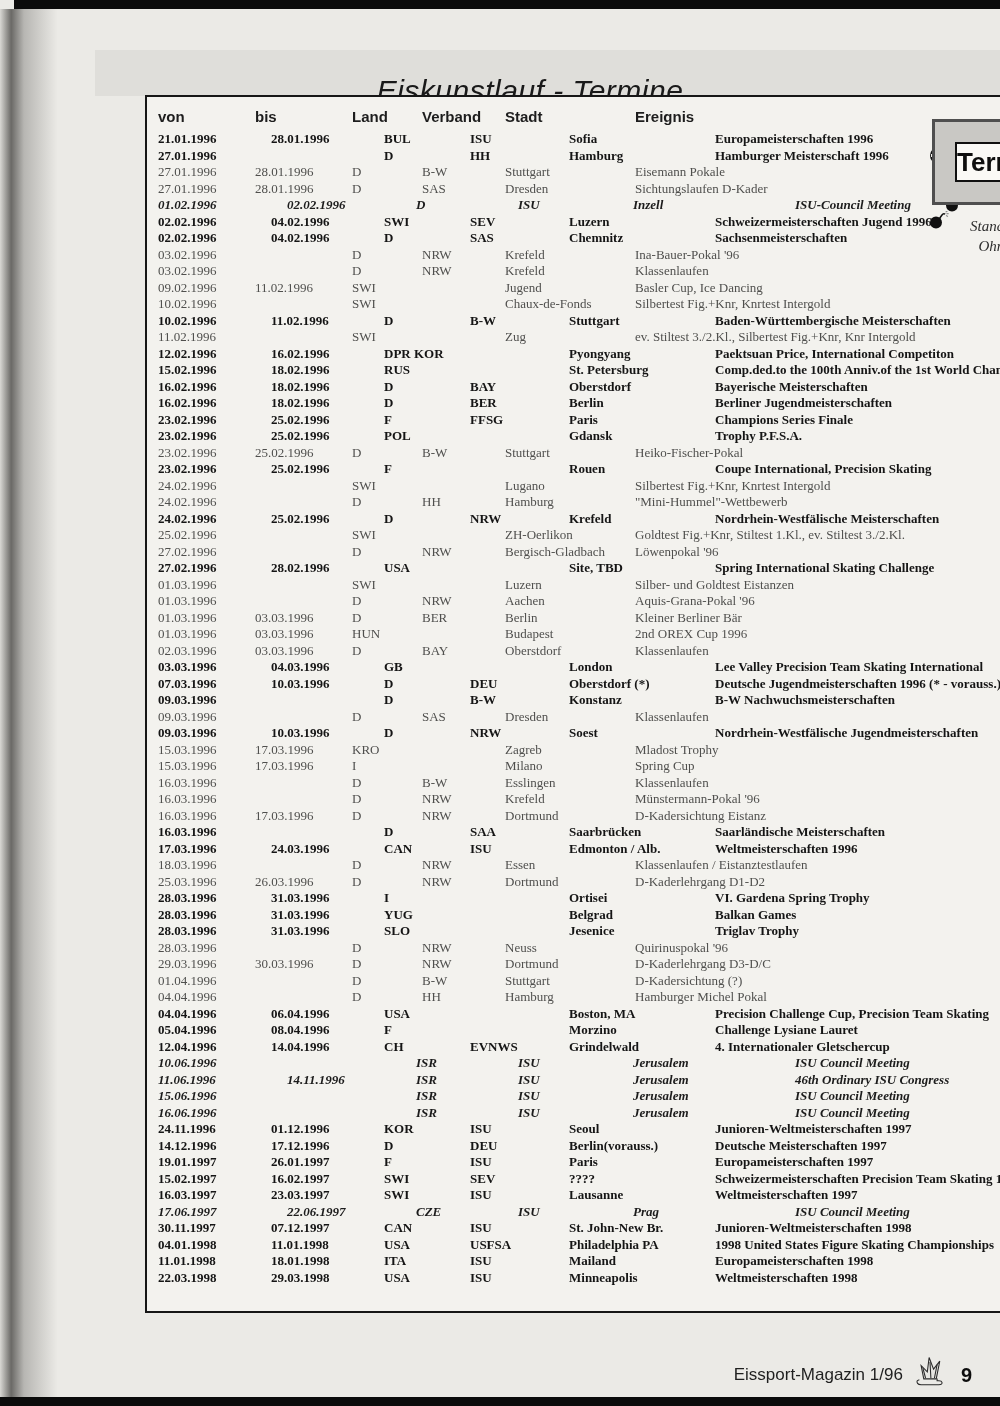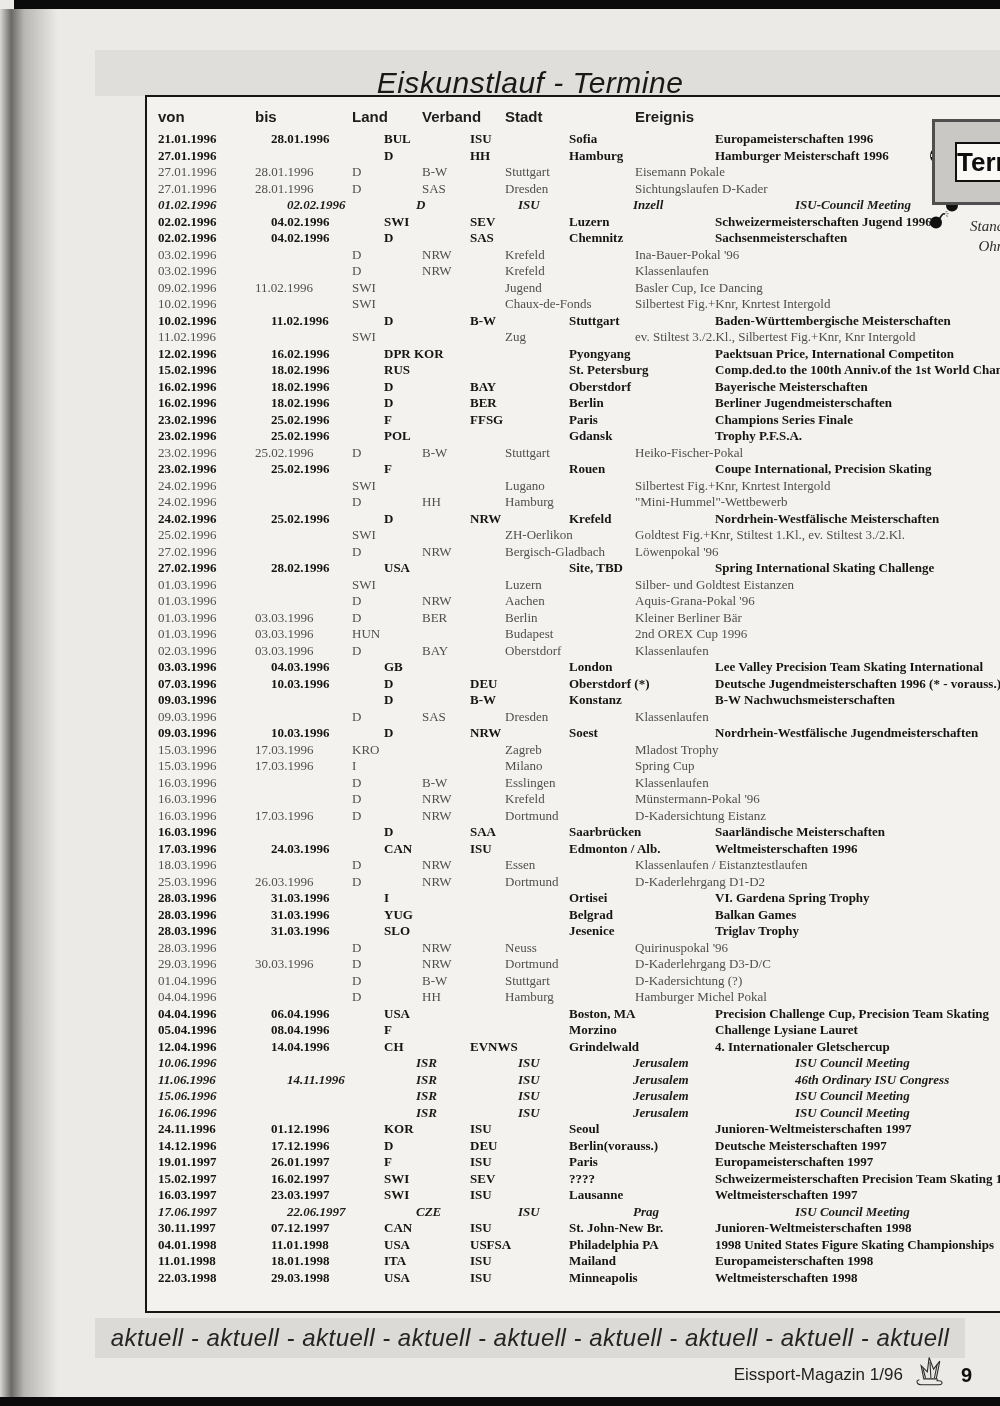--- a/index.html
+++ b/index.html
@@ -5,21 +5,21 @@
   html,body { margin:0; padding:0; }
   body { width:1000px; height:1406px; font-family:"Liberation Serif", serif; }
   .scan-page { position:relative; width:1000px; height:1406px; background:#ebeae6; overflow:hidden; }
 
   .bar-top    { position:absolute; top:0; left:14px; right:0; height:9px; background:#0b0b0b; }
   .bar-bottom { position:absolute; bottom:0; left:0; right:0; height:9px; background:#0b0b0b; }
   .edge-left  { position:absolute; top:9px; bottom:9px; left:0; width:80px; pointer-events:none;
                 background:linear-gradient(90deg, #d9d8d4 0%, rgba(74,73,70,.8) 14%, rgba(120,119,116,.45) 30%, rgba(225,224,220,0) 72%); }
 
   .title-band { position:absolute; top:50px; left:95px; right:0; height:46px; background:#dfdeda; }
-  .page-title { position:absolute; top:64px; left:97px; width:866px; text-align:center;
+  .page-title { position:absolute; top:72px; left:97px; width:866px; text-align:center;
                 font:italic 30px/38px "Liberation Sans", sans-serif; color:#191919; letter-spacing:.5px; }
 
   .sheet { position:absolute; left:97px; top:95px; width:938px; height:1218px; box-sizing:border-box;
            background:#f3f2ee; border:2px solid #161616;margin-left:48px; }
 
   .thead, .row { display:grid; grid-template-columns:97px 97px 70px 83px 130px 1fr 58px;
                  padding:0 10px 0 11px; }
   .thead { padding-top:9px; font:700 15px/22px "Liberation Sans", sans-serif; color:#1d1d1d; }
   .hcell { white-space:nowrap; }
 
@@ -821,23 +821,20 @@
             <path d="M11.5 7.5 L13.8 4.2 Q15.3 2 17.2 3.2" stroke="#101010" stroke-width="1.5" fill="none"></path>
             <g stroke="#8a8a8a" stroke-width="1.1">
               <line x1="17.6" y1="1" x2="19.4" y2="0.2"></line>
               <line x1="18.4" y1="2.8" x2="20.6" y2="2.6"></line>
               <line x1="18" y1="4.6" x2="20" y2="5.4"></line>
             </g>
           </svg></span>
     </div>
   </div>
 
-  <div class="ticker">
-    <span>aktuell - aktuell - aktuell - aktuell - aktuell - aktuell - aktuell - aktuell - aktuell</span>
-  </div>
 
   <div class="credit">
     <span class="mag">Eissport-Magazin 1/96</span>
     <span>
       <svg width="36" height="32" viewBox="0 0 40 36">
         <g fill="none" stroke="#2a2a2a" stroke-width="1.2">
           <path d="M8 29 q-4 1 -2 4 q1 1.5 4 1.5 l20 0 q4 0 3.5 -2.5 q-0.5 -2 -3.5 -2 l-2 0 l0 -2.5"></path>
           <path d="M13 28 L10 13 L17 20 L19 4 L24 17 L31 8 L27 28 Z" fill="#e7e6e2"></path>
           <path d="M12 16 L15 27 M20 9 L21 27 M28 12 L25 27"></path>
         </g>

